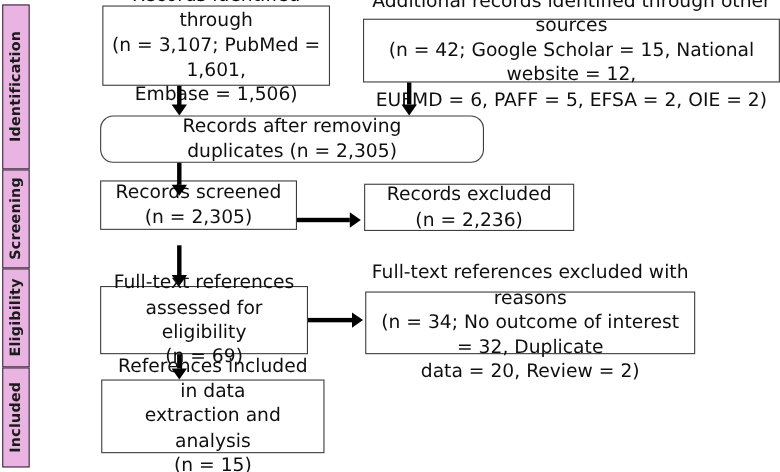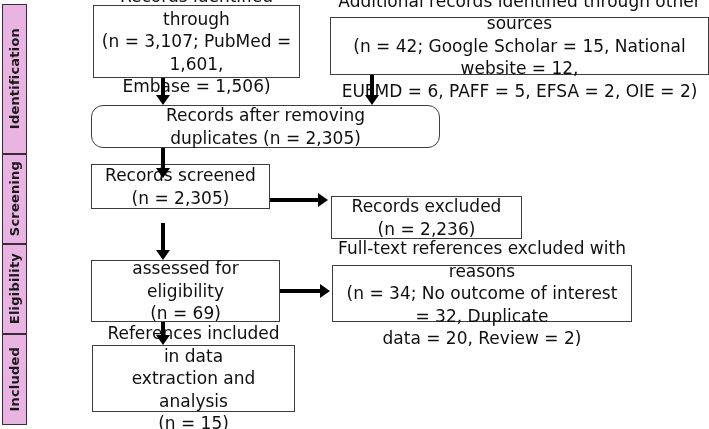--- a/index.html
+++ b/index.html
@@ -134,29 +134,30 @@
     </span>
   </div>
 
   <div class="flow-box" style="left:91px; top:164px; width:179px; height:45px;align-items:center;">
     <span class="box-text">
       <span class="ln">Records screened</span>
       <span class="ln">(n = 2,305)</span>
     </span>
   </div>
 
-  <div class="flow-box" style="left:331px; top:196px; width:191px; height:43px;">
+  <div class="flow-box" style="left:331px; top:167px; width:191px; height:43px;">
     <span class="box-text">
       <span class="ln">Records excluded</span>
       <span class="ln">(n = 2,236)</span>
     </span>
   </div>
 
   <div class="flow-box" style="left:91px; top:260px; width:189px; height:62px;">
     <span class="box-text">
+      <span class="ln">Full-text references</span>
       <span class="ln">assessed for eligibility</span>
       <span class="ln">(n = 69)</span>
     </span>
   </div>
 
   <div class="flow-box" style="left:332px; top:265px; width:300px; height:57px;">
     <span class="box-text">
       <span class="ln">Full-text references excluded with reasons</span>
       <span class="ln">(n = 34; No outcome of interest = 32, Duplicate</span>
       <span class="ln">data = 20, Review = 2)</span>

